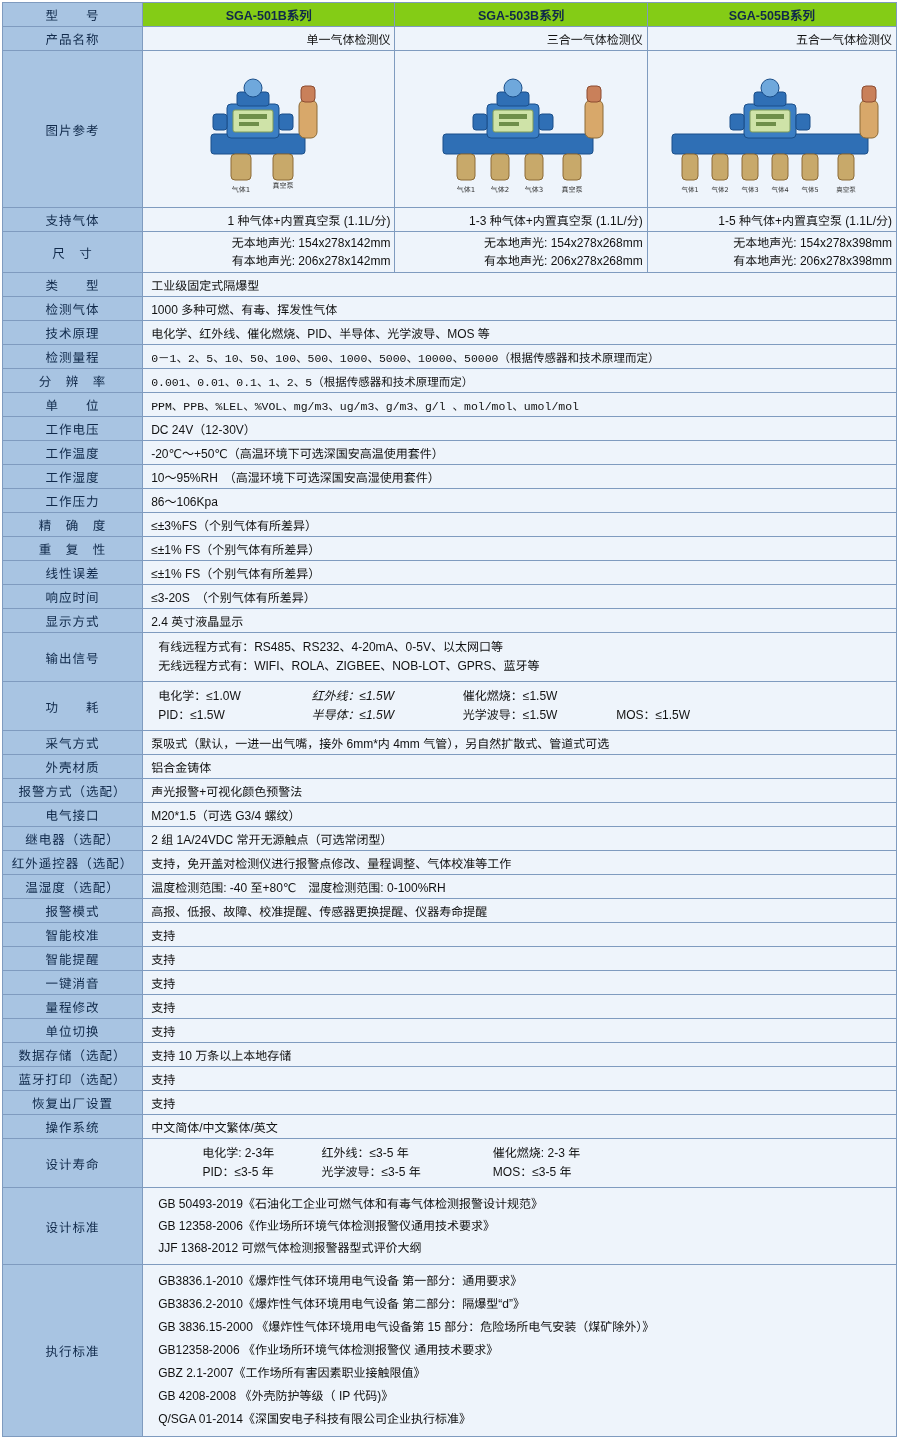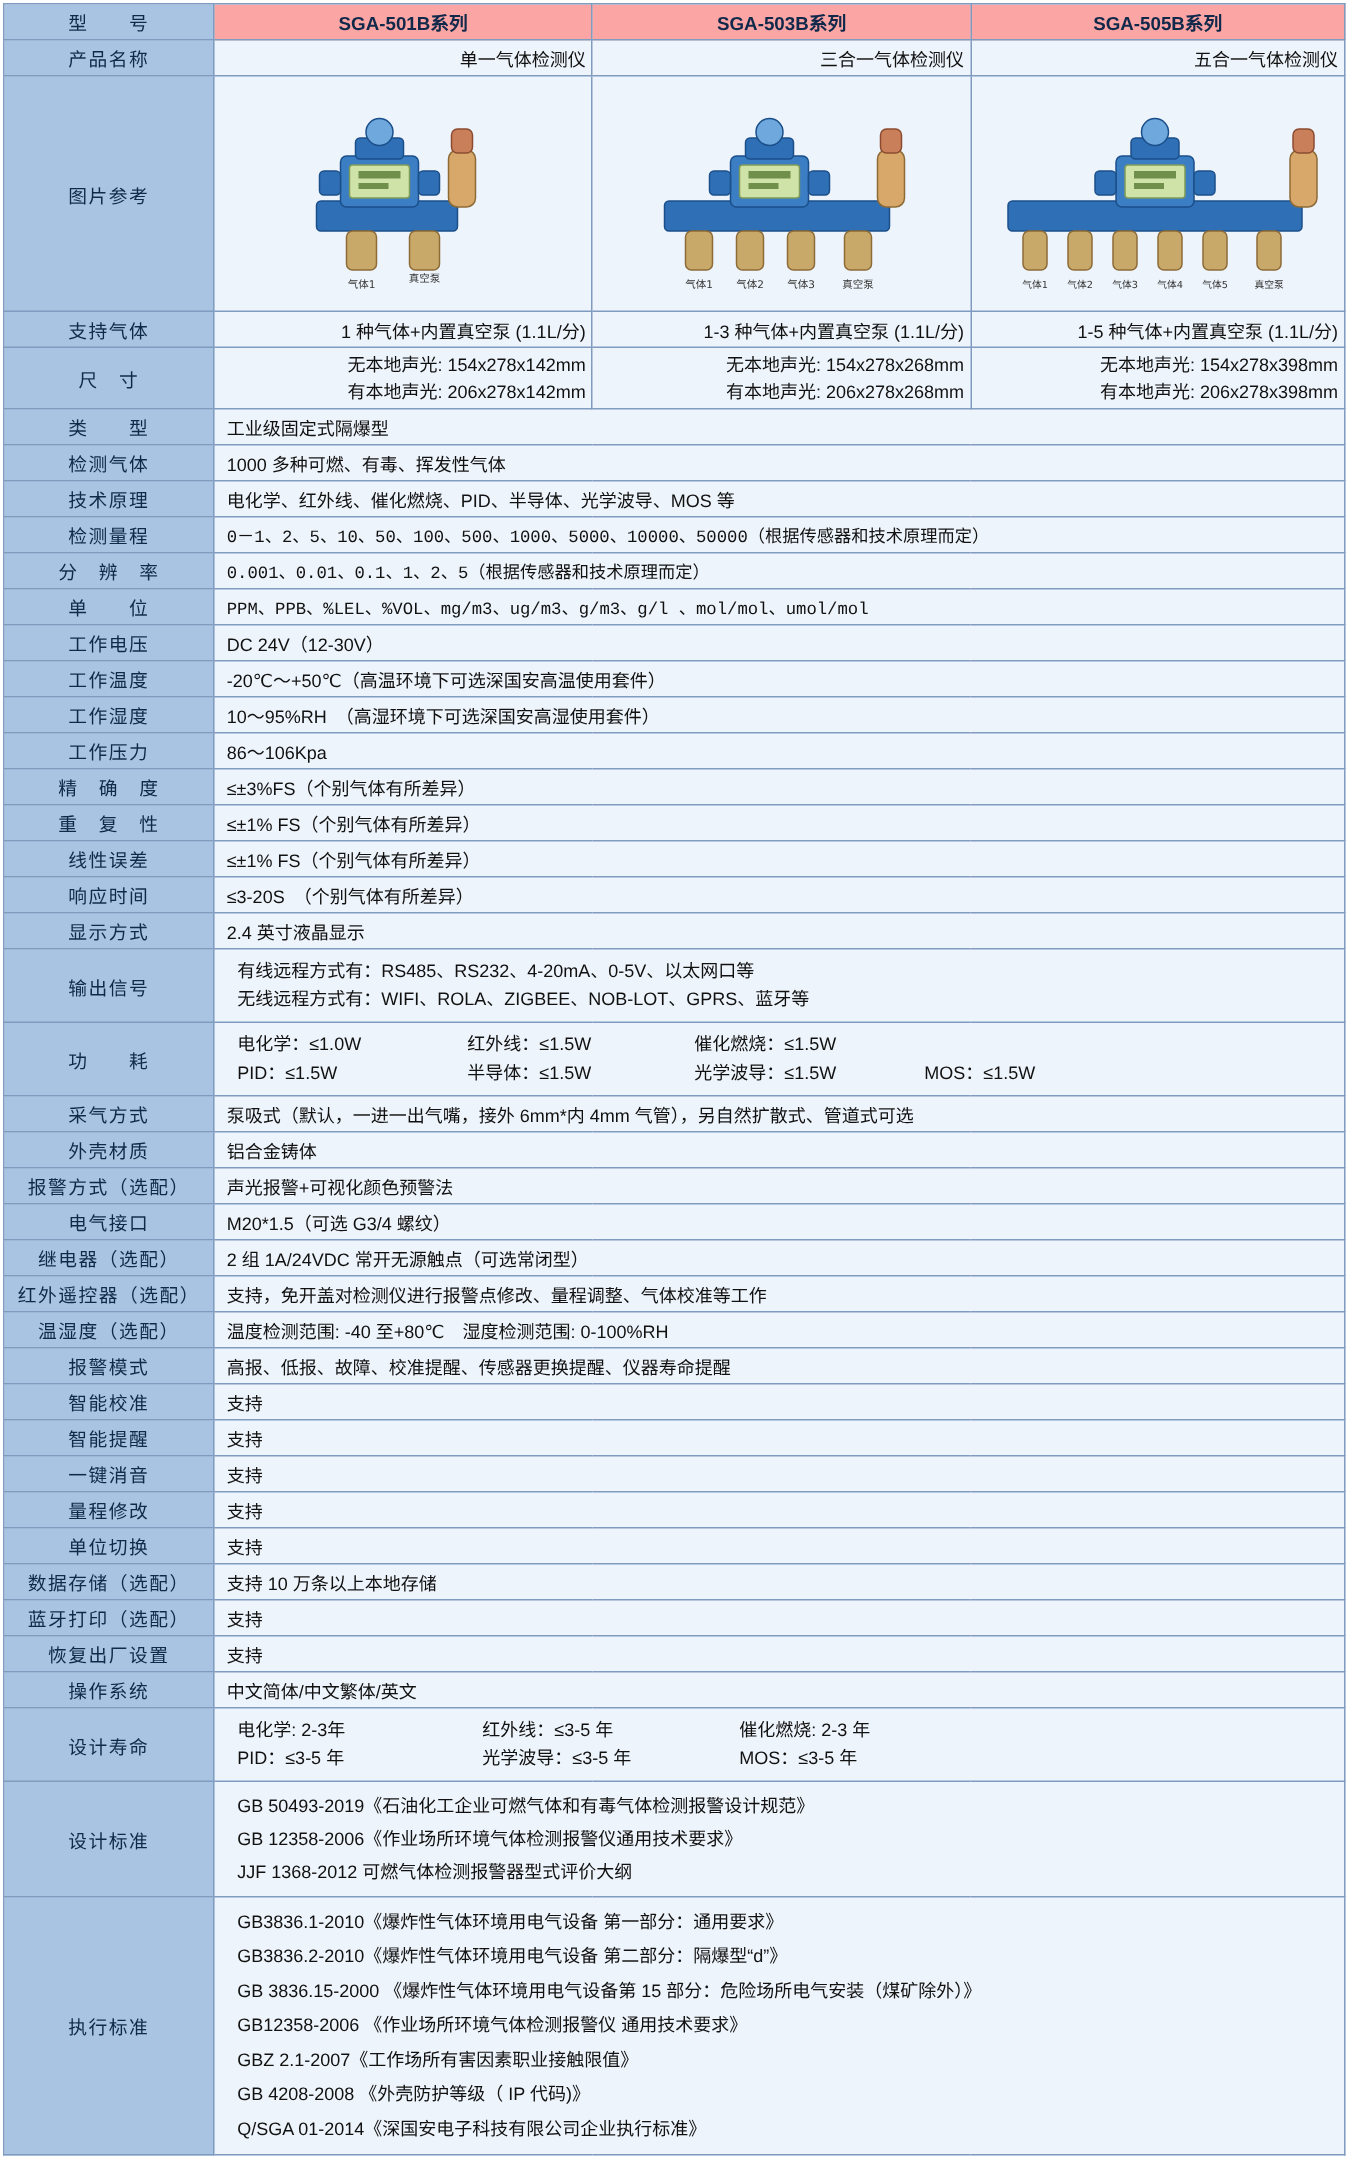--- a/index.html
+++ b/index.html
@@ -3,33 +3,33 @@
 <meta charset="utf-8">
 <style>
   html,body{margin:0;padding:0;background:#ffffff;}
   body{font-family:"Liberation Sans","DejaVu Sans",sans-serif;}
   #sheet{width:899px;min-height:1454px;position:relative;background:#fff;}
   table{border-collapse:collapse;width:895px;margin:2px;table-layout:fixed;}
   td{border:1px solid #7f9bbf;font-size:12px;color:#111;padding:2px 4px;vertical-align:middle;}
   .lbl{background:#a8c4e2;text-align:center;font-weight:normal;font-size:12.5px;width:118px;letter-spacing:1px;color:#10294a;}
   .val{background:#eef4fb;padding-left:8px;}
   .valc{background:#eef4fb;text-align:right;}
-  .hdr{background:#fca5a5;text-align:center;font-weight:bold;font-size:12.5px;color:#10294a;}
+  .hdr{background:#84cc16;text-align:center;font-weight:bold;font-size:12.5px;color:#10294a;}
   .imgcell{background:#eef4fb;text-align:center;padding:4px 0;height:148px;}
   .two-line div{line-height:18px;}
   .pad6{padding:5px 15px;}
   .mono{font-family:"Liberation Mono","DejaVu Sans Mono",monospace;font-size:11.5px;}
   .row-multi div{line-height:19px;}
   .pow span{display:inline-block;}
   .pw1{width:150px;}
-  .pw2{width:148px;}
+  .pw2{width:148px;font-style:italic;}
   .pw3{width:150px;}
   .life div{line-height:19px;}
   .life span{display:inline-block;}
-  .lw1{width:160px;}
+  .lw1{width:160px;text-align:center;}
   .lw2{width:168px;}
   .std div{line-height:20px;padding:1px 0;}
   .exec div{line-height:21px;padding:1px 0;}
   svg{display:block;}
 </style>
 </head>
 <body>
 
 <div id="sheet">
 <table>

